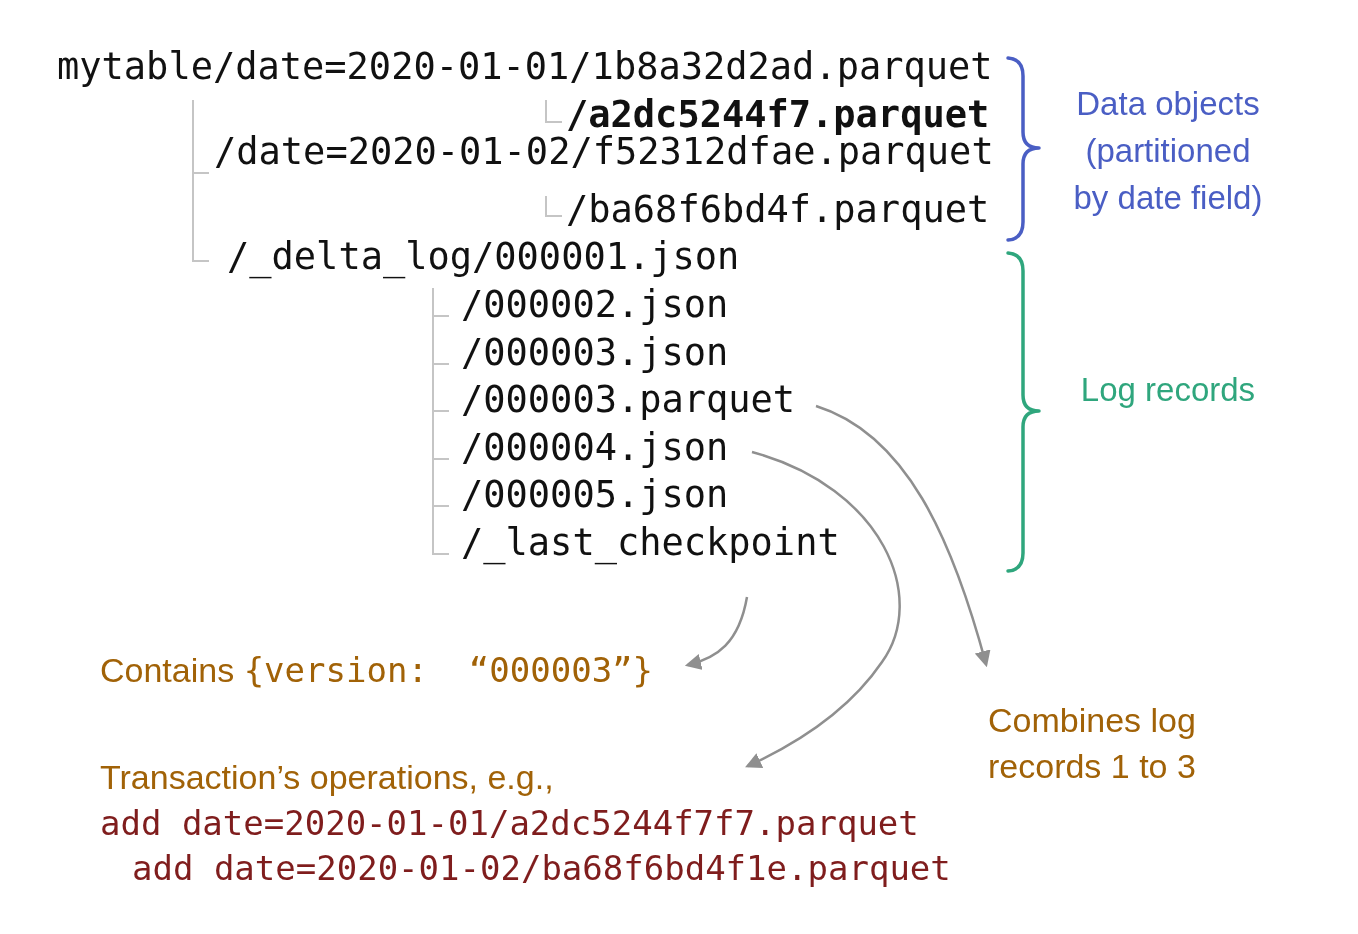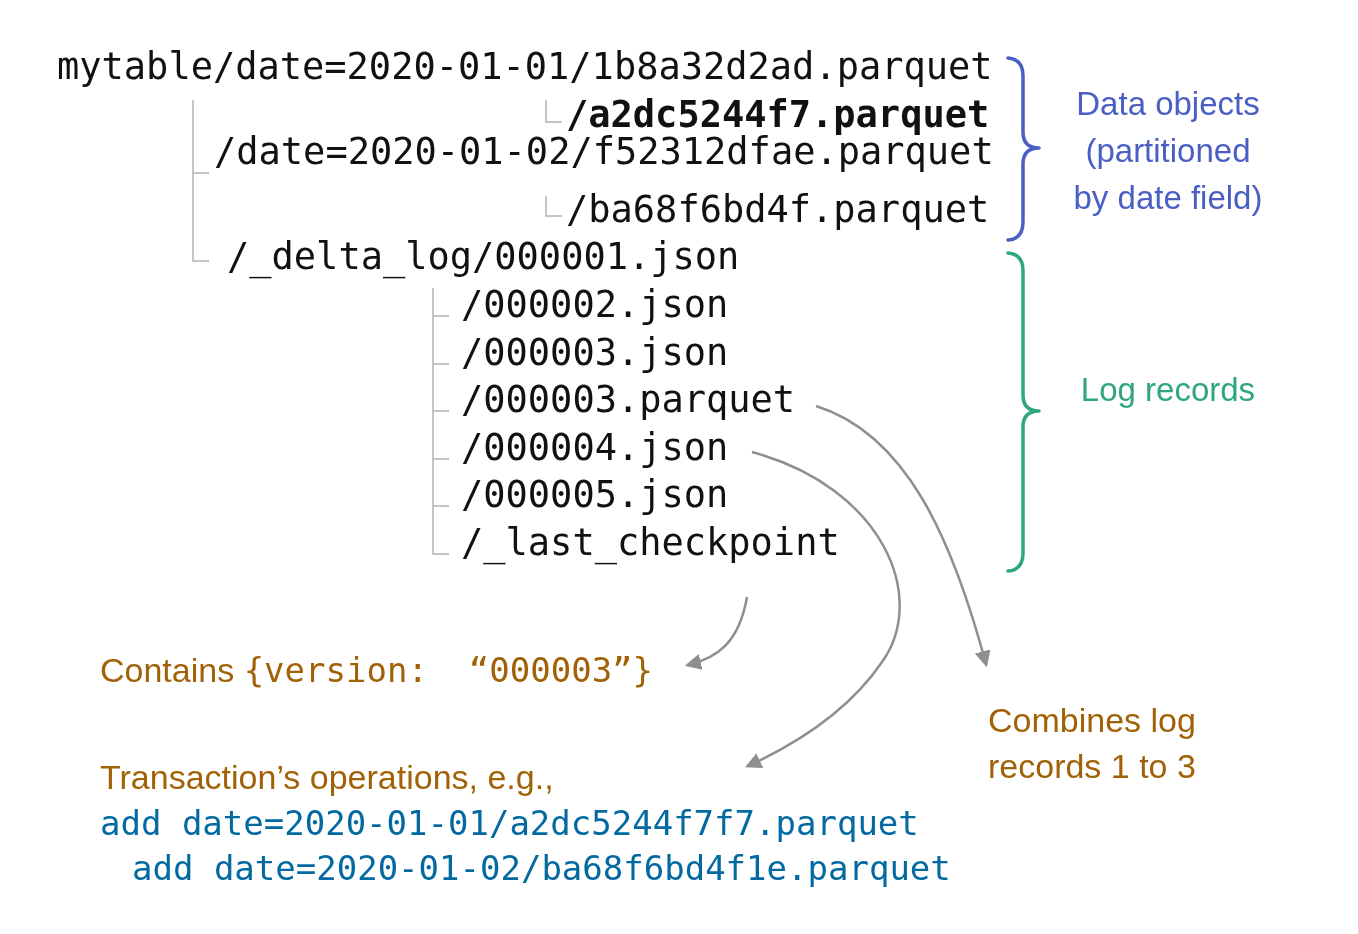--- a/index.html
+++ b/index.html
@@ -36,21 +36,21 @@
   
   .side-label{position:absolute;text-align:center;font-size:33px;line-height:47px;}
   .label-blue{left:1040px;top:80px;width:256px;color:#4a5ec4;}
   .label-green{left:1040px;top:366px;width:256px;color:#2fa67d;}
 
   
   .annot{position:absolute;font-size:34px;line-height:46px;color:#a16207;}
   .contains-row{left:100px;top:647px;}
   .contains-row .mono{font-size:34px;}
   .transaction-title{left:100px;top:754px;}
-  .op-line{position:absolute;font-family:"DejaVu Sans Mono", monospace;font-size:34px;line-height:1;color:#0369a1;white-space:pre;}
+  .op-line{position:absolute;font-family:"DejaVu Sans Mono", monospace;font-size:34px;line-height:1;color:#7f1d1d;white-space:pre;}
   .op1{left:100px;top:806px;}
   .op2{left:100px;top:851px;margin-left:32px;}
   .combines-label{left:988px;top:697px;text-align:left;}
 </style>
 </head>
 <body>
 
 <div id="stage">
 
   <svg class="overlay" viewBox="0 0 1358 934" xmlns="http://www.w3.org/2000/svg">

